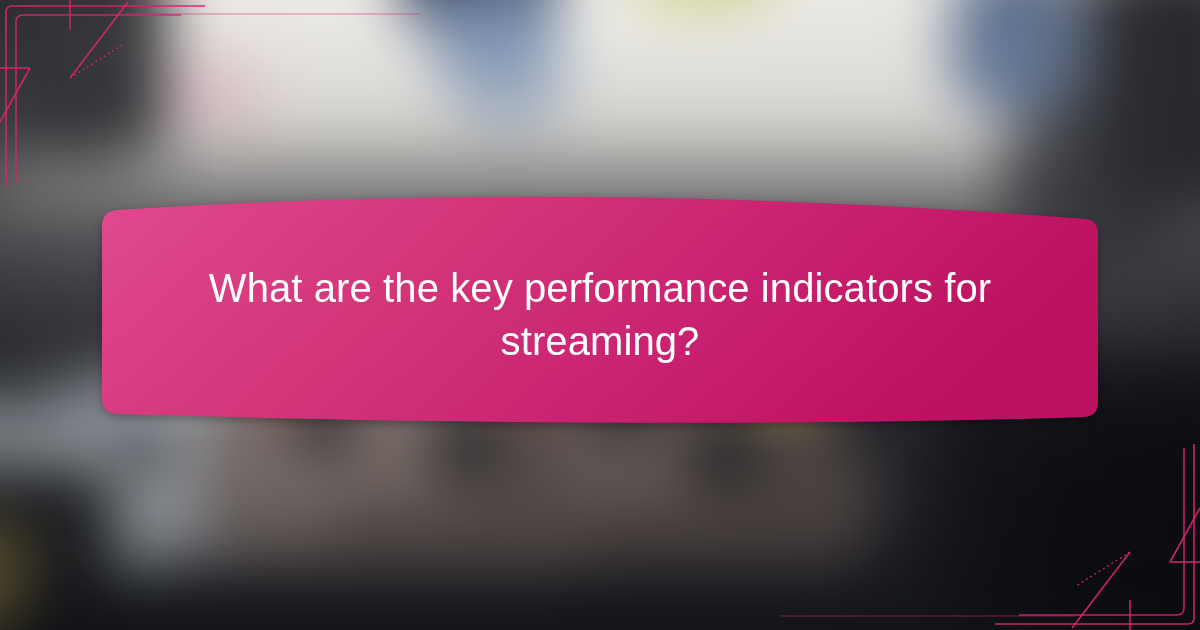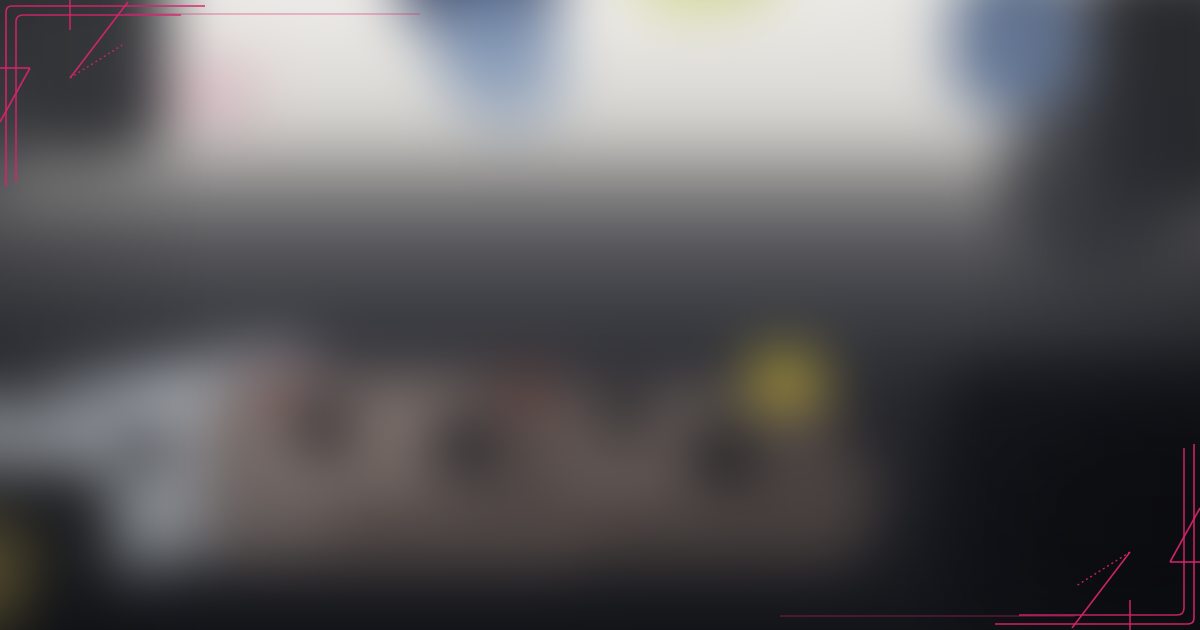--- a/index.html
+++ b/index.html
@@ -220,14 +220,41 @@
 
       <path d="M350 182 L292 258" opacity="0.95"></path>
 
       <path d="M350 182 L296 216" opacity="0.9" stroke-width="1.4" stroke-dasharray="2 3"></path>
 
       <path d="M420 192 L390 192" opacity="0.95"></path>
       <path d="M420 138 L390 192" opacity="0.95"></path>
     </g>
   </svg>
 
+  <div class="banner-wrap">
+    <svg class="banner-shape" viewBox="0 0 1000 230" preserveAspectRatio="none">
+      <defs>
+        <linearGradient id="bgrad" x1="0" y1="0" x2="1" y2="0.25">
+          <stop offset="0%" stop-color="#e04a8e"></stop>
+          <stop offset="38%" stop-color="#d33579"></stop>
+          <stop offset="72%" stop-color="#c82070"></stop>
+          <stop offset="100%" stop-color="#bd1161"></stop>
+        </linearGradient>
+      </defs>
+
+      <path d="M 2 30
+               Q 2 16 16 14
+               C 200 2 420 -3 640 4
+               C 790 9 910 17 985 23
+               Q 998 24 998 38
+               L 998 206
+               Q 998 220 984 221
+               C 760 229 420 228 170 222
+               L 18 218
+               Q 2 217 2 203
+               Z" fill="url(#bgrad)"></path>
+    </svg>
+    <div class="banner-text">
+      <h1>What are the key performance indicators for streaming?</h1>
+    </div>
+  </div>
 
 </div>
 
 </body></html>

